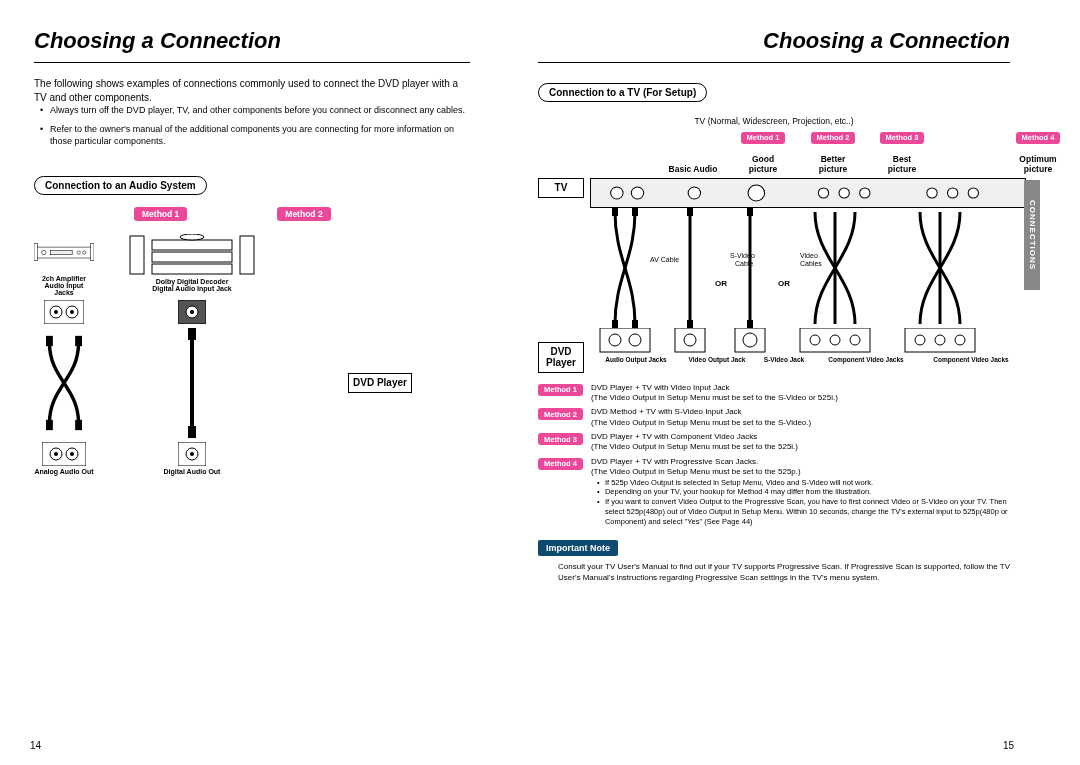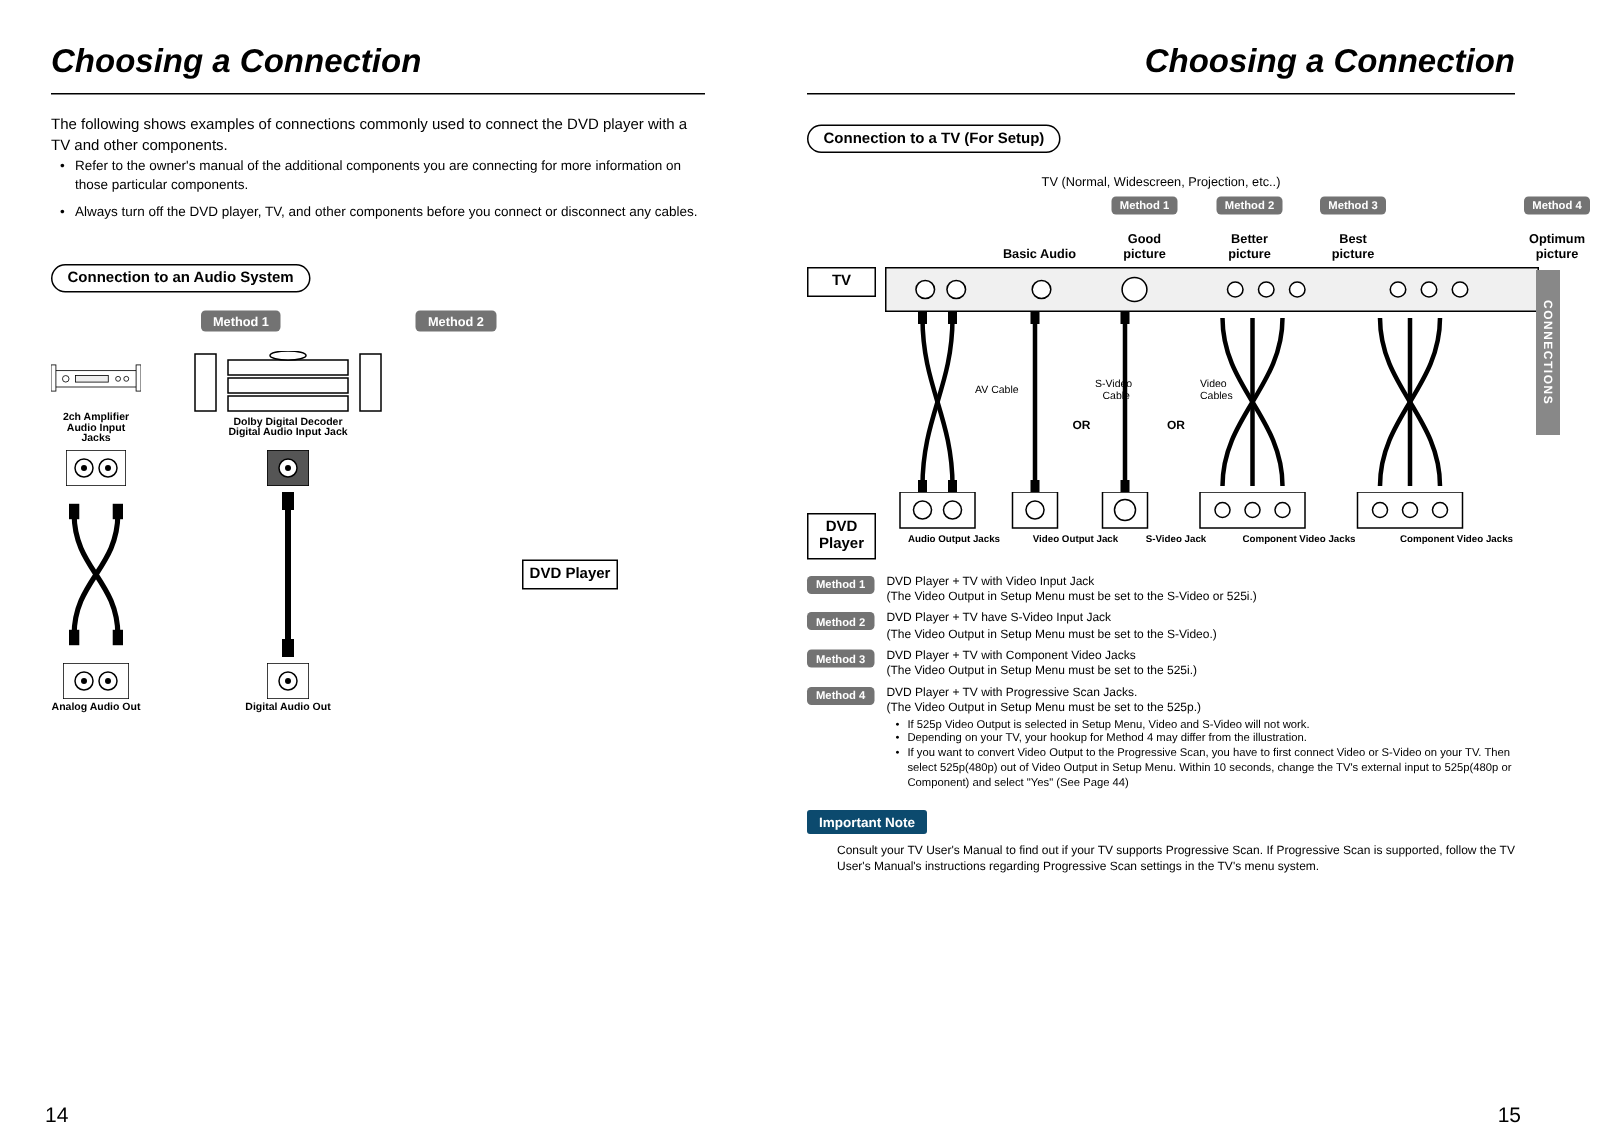--- a/index.html
+++ b/index.html
@@ -53,21 +53,21 @@
     font-size: 9px;
     line-height: 1.4;
     padding-left: 16px;
   }
   .bullets .row { position: relative; margin-bottom: 6px; }
   .bullets .row::before {
     content: "•"; position: absolute; left: -10px; top: 0;
   }
   .black-pill {
     display: inline-block;
-    background: #737373;
+    background: #ec4899;
     color: #fff;
     font-size: 8.5px;
     font-weight: bold;
     padding: 2px 8px;
     border-radius: 3px;
   }
   .box-label {
     border: 1.5px solid #000;
     font-weight: bold;
     font-size: 10px;
@@ -83,21 +83,21 @@
     row-gap: 4px;
     margin-top: 8px;
   }
   .audio-grid .cell { display: flex; align-items: center; justify-content: center; }
   .tiny { font-size: 7px; font-weight: bold; text-align: center; }
   .methods-row { display:flex; gap: 90px; margin-left: 100px; margin-top:4px;}
   .diagram-box {
     width: 100%; min-height: 46px; display:flex; align-items:center; justify-content:center;
   }
   svg { display:block; }
-  .pagenum { position:absolute; bottom: 14px; font-size: 14px; }
+  .pagenum { position:absolute; bottom: 14px; font-size: 10px; }
   .pagenum-left { left: 30px; }
   .pagenum-right { right: 30px; }
   
   .tv-note { font-size: 8.5px; text-align:center; margin-top:6px; }
   .video-head {
     display: grid;
     grid-template-columns: 70px 70px 70px 70px 68px 68px 68px;
     font-size: 8.5px;
     font-weight: bold;
     text-align:center;
@@ -150,22 +150,22 @@
 </head>
 <body>
 
 <div class="spread">
 
   <div class="page page-left">
     <div class="page-title">Choosing a Connection</div>
     <div class="intro">The following shows examples of connections commonly used to connect the DVD player with a TV and other components.</div>
 
     <div class="bullets">
+      <div class="row">Always turn off the DVD player, TV, and other components before you connect or disconnect any cables.</div>
       <div class="row">Refer to the owner's manual of the additional components you are connecting for more information on those particular components.</div>
-      <div class="row">Always turn off the DVD player, TV, and other components before you connect or disconnect any cables.</div>
     </div>
 
     <div class="pill">Connection to an Audio System</div>
 
     <div class="methods-row">
       <span class="black-pill">Method 1</span>
       <span class="black-pill">Method 2</span>
     </div>
 
     <div class="audio-grid">
@@ -373,21 +373,21 @@
       </div>
     </div>
 
     <div class="desc-list">
       <div class="drow">
         <span class="black-pill">Method 1</span>
         <span class="dtxt"><span>DVD Player + TV with Video Input Jack</span><br><span>(The Video Output in Setup Menu must be set to the S-Video or 525i.)</span></span>
       </div>
       <div class="drow">
         <span class="black-pill">Method 2</span>
-        <span class="dtxt"><span>DVD Player + TV have S-Video Input Jack</span><br><span>(The Video Output in Setup Menu must be set to the S-Video.)</span></span>
+        <span class="dtxt"><span>DVD Method + TV with S-Video Input Jack</span><br><span>(The Video Output in Setup Menu must be set to the S-Video.)</span></span>
       </div>
       <div class="drow">
         <span class="black-pill">Method 3</span>
         <span class="dtxt"><span>DVD Player + TV with Component Video Jacks</span><br><span>(The Video Output in Setup Menu must be set to the 525i.)</span></span>
       </div>
       <div class="drow">
         <span class="black-pill">Method 4</span>
         <span class="dtxt">
           <span>DVD Player + TV with Progressive Scan Jacks.</span><br><span>(The Video Output in Setup Menu must be set to the 525p.)</span>
           <div class="sub-bullets">

